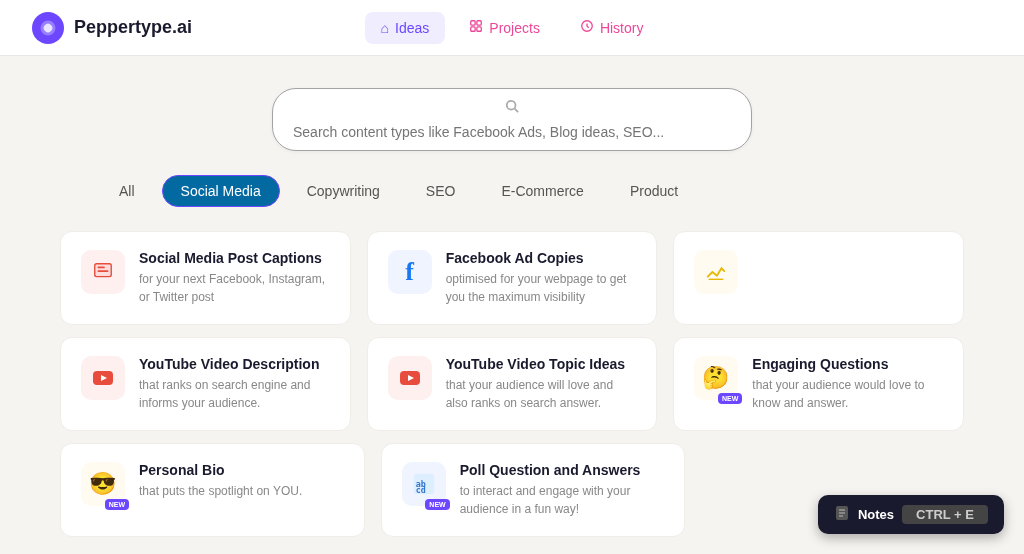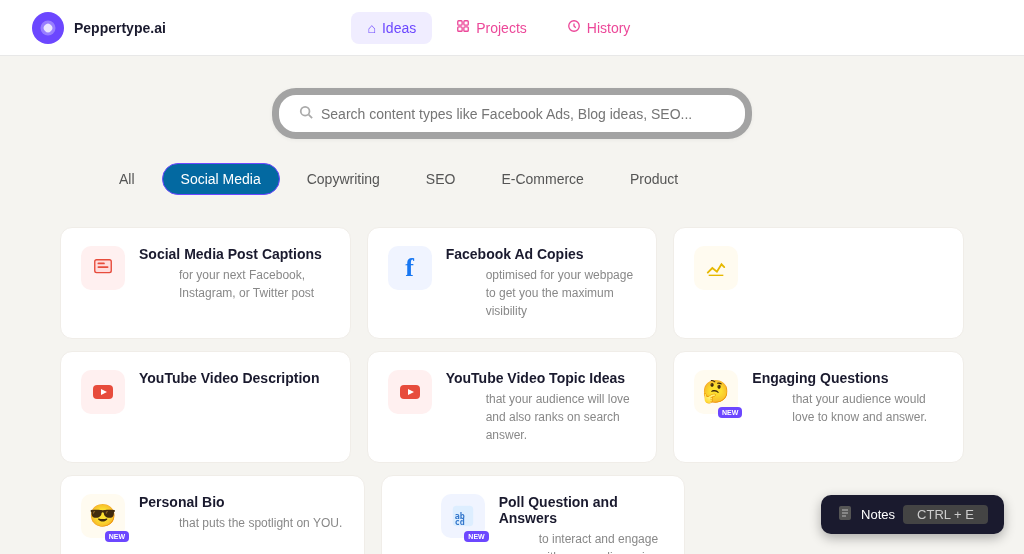--- a/index.html
+++ b/index.html
@@ -33,21 +33,21 @@
       background: #6c47ff;
       border-radius: 50%;
       display: flex;
       align-items: center;
       justify-content: center;
       color: white;
       font-size: 14px;
       font-weight: bold;
     }
     .logo-text {
-      font-size: 14px;
+      font-size: 18px;
       font-weight: 700;
       color: #1a1a2e;
     }
     .nav {
       display: flex;
       align-items: center;
       gap: 8px;
     }
     .nav-item {
       display: flex;
@@ -75,47 +75,48 @@
     
     .search-area {
       display: flex;
       justify-content: center;
       margin: 32px 0 24px;
     }
     .search-box {
       display: flex;
       align-items: center;
       background: white;
-      border: 7px solid #a3a3a3;
+      border: 1px solid #a3a3a3;
       border-radius: 24px;
       padding: 10px 20px;
       width: 480px;
       gap: 8px;
       box-shadow: 0 1px 4px rgba(0,0,0,0.05);
+      flex-direction: column;
     }
     .search-icon-wrap {
       color: #aaa;
       font-size: 14px;
     }
     .search-input {
       border: none;
       outline: none;
       font-size: 14px;
       color: #999;
       background: transparent;
       width: 100%;
     }
 
     
     .filter-tabs {
       display: flex;
       align-items: center;
       gap: 8px;
       padding: 0 100px;
-      margin-bottom: 32px;
+      margin-bottom: 24px;
     }
     .filter-tab {
       padding: 7px 18px;
       border-radius: 20px;
       font-size: 14px;
       cursor: pointer;
       border: 1px solid transparent;
       color: #555;
       background: transparent;
     }
@@ -177,21 +178,20 @@
     .card-title {
       font-size: 14px;
       font-weight: 600;
       color: #1a1a2e;
       margin-bottom: 4px;
     }
     .card-desc {
       font-size: 12px;
       color: #888;
       line-height: 1.5;
-      margin-left: 40px;
     }
 
     
     .icon-pink { background: #fff0f0; }
     .icon-blue { background: #f0f4ff; }
     .icon-yellow { background: #fffbf0; }
     .icon-red { background: #fff0f0; }
 
     
     .notes-btn {
@@ -199,21 +199,21 @@
       bottom: 20px;
       right: 20px;
       background: #1a1a2e;
       color: white;
       display: flex;
       align-items: center;
       gap: 8px;
       padding: 10px 16px;
       border-radius: 10px;
       font-size: 13px;
-      font-weight: 400;
+      font-weight: 700;
       cursor: pointer;
       box-shadow: 0 4px 12px rgba(0,0,0,0.3);
     }
     .notes-shortcut {
       background: #444;
       padding: 2px 14px;
       border-radius: 4px;
       font-size: 13px;
       color: #ccc;
     }
@@ -322,20 +322,21 @@
   <div class="cards-row">
     <div class="card">
       <div class="card-icon icon-red">
         <svg width="24" height="24" viewBox="0 0 24 24">
           <rect x="2" y="5" width="20" height="14" rx="4" fill="#e74c3c"></rect>
           <polygon points="10,9 10,15 16,12" fill="white"></polygon>
         </svg>
       </div>
       <div class="card-body">
         <div class="card-title">YouTube Video Description</div>
+        <div class="card-desc">that ranks on search engine and informs your audience.</div>
       </div>
     </div>
 
     <div class="card">
       <div class="card-icon icon-red">
         <svg width="24" height="24" viewBox="0 0 24 24">
           <rect x="2" y="5" width="20" height="14" rx="4" fill="#e74c3c"></rect>
           <polygon points="10,9 10,15 16,12" fill="white"></polygon>
         </svg>
       </div>
@@ -363,21 +364,21 @@
         😎
         <span class="new-badge">NEW</span>
       </div>
       <div class="card-body">
         <div class="card-title">Personal Bio</div>
         <div class="card-desc">that puts the spotlight on YOU.</div>
       </div>
     </div>
 
     <div class="card">
-      <div class="card-icon icon-blue" style="position:relative;margin-left:39px;">
+      <div class="card-icon icon-blue" style="position:relative;">
         <svg width="26" height="26" viewBox="0 0 28 28">
           <rect x="3" y="3" width="22" height="22" rx="4" fill="#ddeeff"></rect>
           <text x="5" y="17" font-size="9" font-family="monospace" fill="#3377cc" font-weight="bold">ab</text>
           <text x="5" y="24" font-size="9" font-family="monospace" fill="#3377cc" font-weight="bold">cd</text>
         </svg>
         <span class="new-badge">NEW</span>
       </div>
       <div class="card-body">
         <div class="card-title">Poll Question and Answers</div>
         <div class="card-desc">to interact and engage with your audience in a fun way!</div>

